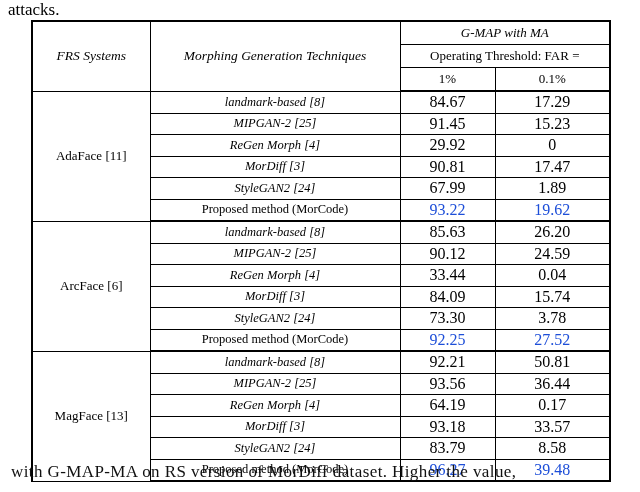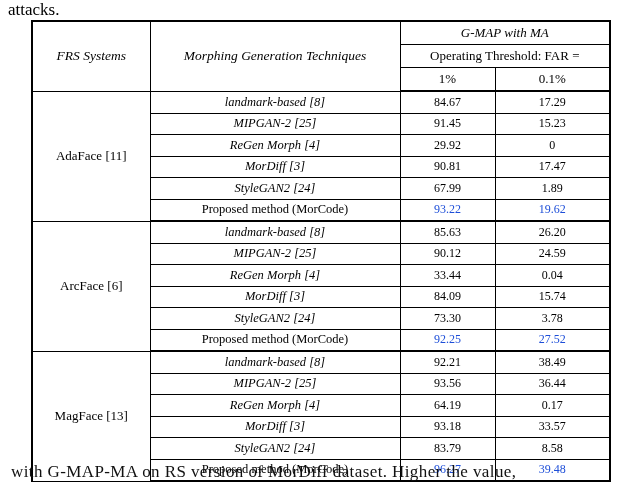--- a/index.html
+++ b/index.html
@@ -81,21 +81,21 @@
   .hdr-frs {
     font-weight: bold;
     font-size: 13.5px;
   }
   .hdr-mgt {
     font-weight: bold;
     font-size: 13.5px;
   }
   .row-cell {
     height: 20.5px;
-    font-size: 12px;
+    font-size: 16px;
   }
   .tech-cell {
     font-size: 12.5px;
     font-style: italic;
   }
   .proposed {
     font-weight: bold;
     font-size: 12.5px;
   }
   .val-blue {
@@ -202,21 +202,21 @@
         <tr>
           <td class="row-cell proposed thick-bottom">Proposed method (MorCode)</td>
           <td class="row-cell val-blue thick-bottom">92.25</td>
           <td class="row-cell val-blue thick-bottom outer-right">27.52</td>
         </tr>
 
         <tr>
           <td class="row-cell frs-label outer-left" rowspan="6">MagFace [13]</td>
           <td class="row-cell tech-cell">landmark-based [8]</td>
           <td class="row-cell">92.21</td>
-          <td class="row-cell outer-right">38.49</td>
+          <td class="row-cell outer-right">50.81</td>
         </tr>
         <tr>
           <td class="row-cell tech-cell">MIPGAN-2 [25]</td>
           <td class="row-cell">93.56</td>
           <td class="row-cell outer-right">36.44</td>
         </tr>
         <tr>
           <td class="row-cell tech-cell">ReGen Morph [4]</td>
           <td class="row-cell">64.19</td>
           <td class="row-cell outer-right">0.17</td>

